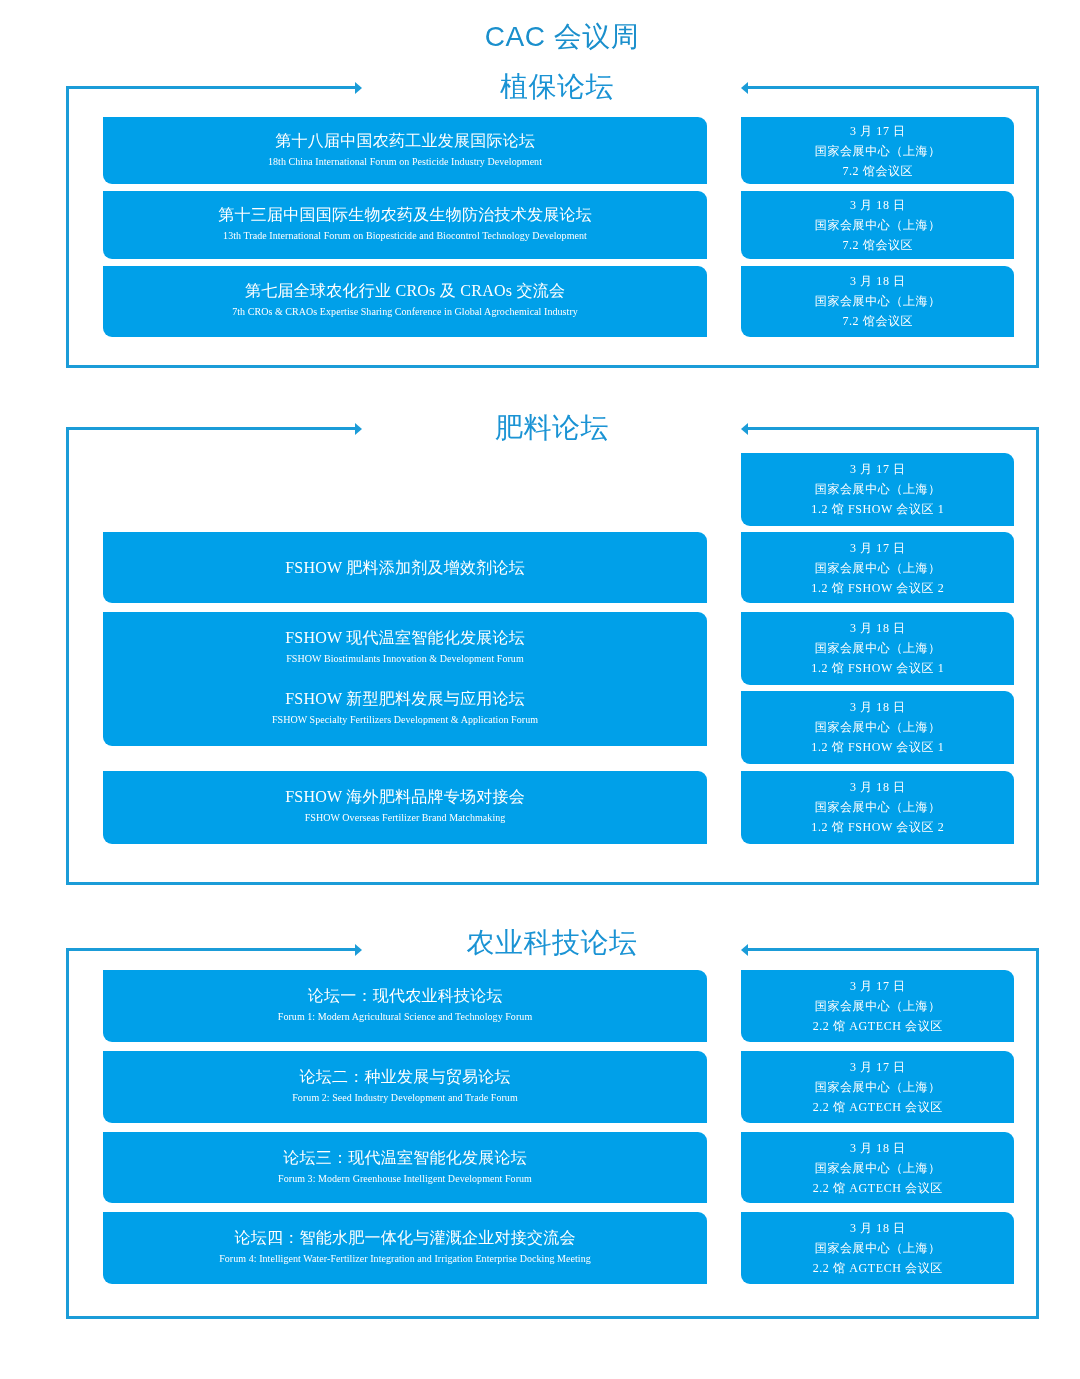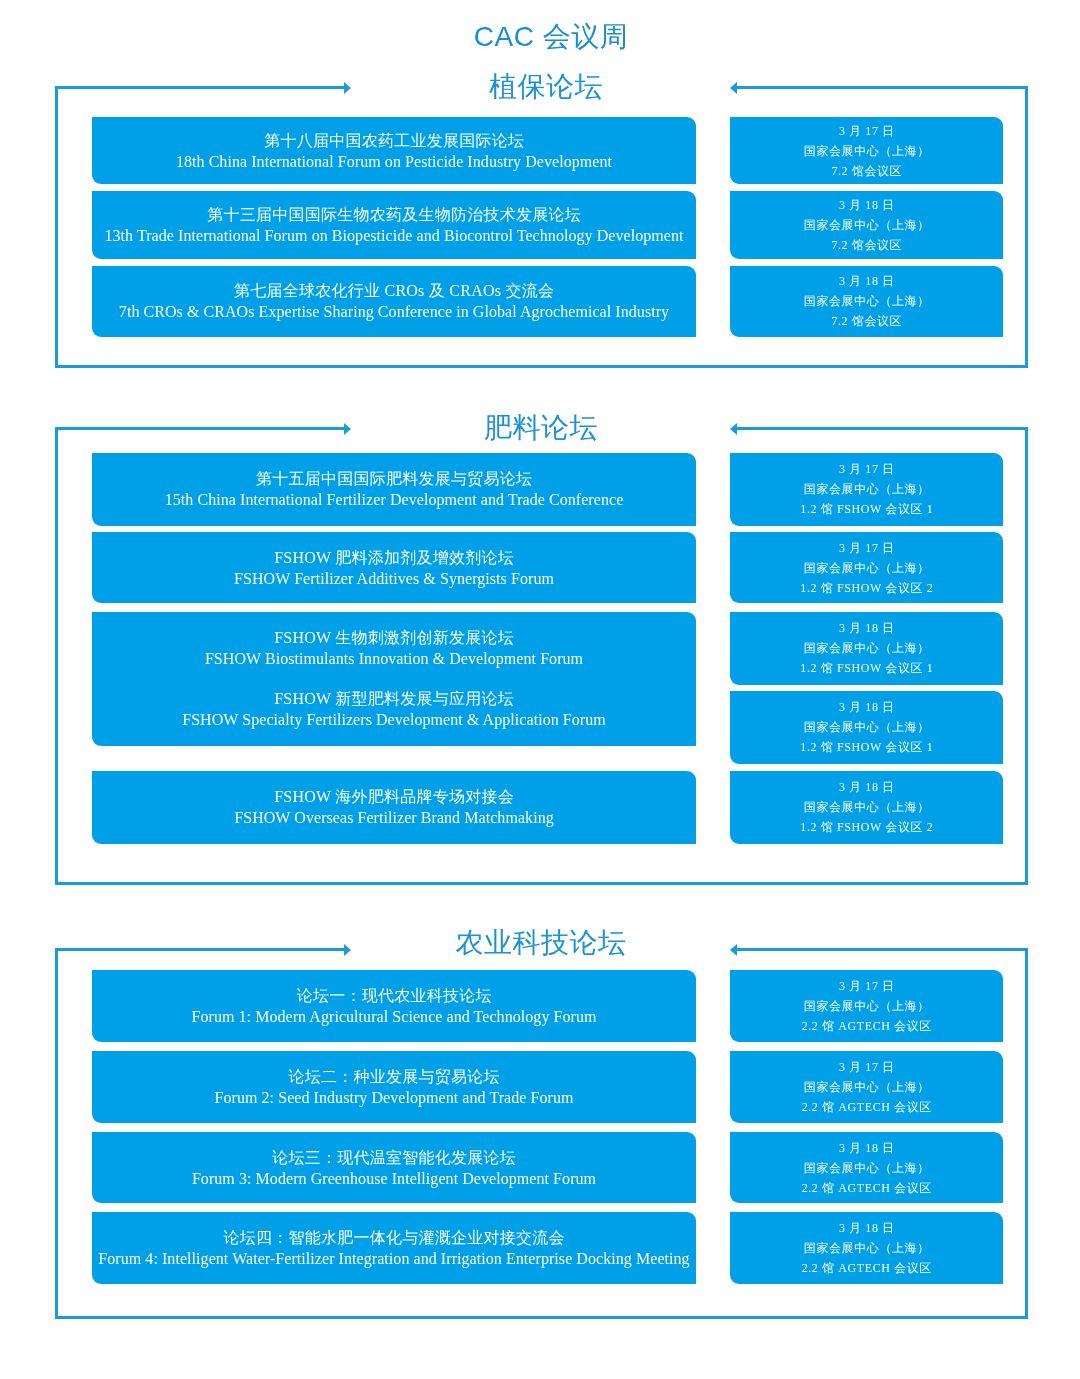--- a/index.html
+++ b/index.html
@@ -1,36 +1,36 @@
 <!DOCTYPE html>
 <html><head>
 <meta charset="utf-8">
 <title>CAC</title>
 <style>
   html,body{margin:0;padding:0;background:#ffffff;}
   body{width:1080px;height:1379px;overflow:hidden;}
-  .page{position:relative;width:915px;height:1379px;background:#fff;}
+  .page{position:relative;width:915px;height:1379px;background:#fff;margin-left:11px;}
   .main-title{position:absolute;left:11px;width:1080px;text-align:center;top:21px;
      font-family:"Liberation Sans",sans-serif;font-weight:500;
      color:#1a8fcc;font-size:28px;letter-spacing:0.5px;line-height:32px;}
   .section{position:absolute;left:0;top:0;width:1080px;height:1379px;}
   .fr-v{position:absolute;width:3px;background:#1b9cd8;}
   .fr-h{position:absolute;height:3px;background:#1b9cd8;}
   .arrow-r{position:absolute;width:0;height:0;border-left:7px solid #1b9cd8;
      border-top:6px solid transparent;border-bottom:6px solid transparent;}
   .arrow-l{position:absolute;width:0;height:0;border-right:7px solid #1b9cd8;
      border-top:6px solid transparent;border-bottom:6px solid transparent;}
   .sec-title{position:absolute;left:0;width:1080px;text-align:center;
      font-family:"Liberation Sans",sans-serif;font-weight:500;
      color:#1a93d4;font-size:28px;letter-spacing:0.5px;line-height:32px;}
   .rowbox,.datebox{position:absolute;background:#00a0e9;border-radius:0 9px 0 9px;color:#ffffff;
      display:flex;flex-direction:column;align-items:center;justify-content:center;
      white-space:nowrap;overflow:hidden;}
   .cn{font-family:"Liberation Serif","Liberation Sans",serif;font-size:16px;line-height:21px;letter-spacing:0.25px;text-indent:0.25px;}
-  .en{font-family:"Liberation Serif",serif;font-size:16px;line-height:21px;letter-spacing:0.06px;}
+  .en{font-family:"Liberation Serif",serif;font-size:10px;line-height:21px;letter-spacing:0.06px;}
   .dl{font-family:"Liberation Serif",serif;font-size:12px;line-height:20px;letter-spacing:0.6px;text-indent:0.6px;}
 </style>
 </head>
 <body>
 
 <div class="page">
   <div class="main-title">CAC 会议周</div>
 <div class="section">
   <div class="fr-v" style="left:55px;top:86px;height:282px"></div>
   <div class="fr-v" style="left:1025px;top:86px;height:282px"></div>
@@ -70,40 +70,35 @@
 </div>
 <div class="section">
   <div class="fr-v" style="left:55px;top:427px;height:458px"></div>
   <div class="fr-v" style="left:1025px;top:427px;height:458px"></div>
   <div class="fr-h" style="left:55px;top:882px;width:973px"></div>
   <div class="fr-h" style="left:55px;top:427px;width:289px"></div>
   <div class="fr-h" style="left:737px;top:427px;width:291px"></div>
   <div class="arrow-r" style="left:344px;top:422.5px"></div>
   <div class="arrow-l" style="left:730px;top:422.5px"></div>
   <div class="sec-title" style="top:412px;left:1px">肥料论坛</div>
-  <div class="rowbox" style="left:92px;top:453.3px;width:604px;height:72.4px">
-    <div class="cn">第十五届中国国际肥料发展与贸易论坛</div>
-    <div class="en">15th China International Fertilizer Development and Trade Conference</div>
-  </div>
   <div class="datebox" style="left:730px;top:453.3px;width:273px;height:72.4px">
     <div class="dl">3 月 17 日</div>
     <div class="dl">国家会展中心（上海）</div>
     <div class="dl">1.2 馆 FSHOW 会议区 1</div>
   </div>
   <div class="rowbox" style="left:92px;top:531.6px;width:604px;height:71.9px">
     <div class="cn">FSHOW 肥料添加剂及增效剂论坛</div>
-    <div class="en">FSHOW Fertilizer Additives &amp; Synergists Forum</div>
   </div>
   <div class="datebox" style="left:730px;top:531.6px;width:273px;height:71.9px">
     <div class="dl">3 月 17 日</div>
     <div class="dl">国家会展中心（上海）</div>
     <div class="dl">1.2 馆 FSHOW 会议区 2</div>
   </div>
   <div class="rowbox" style="left:92px;top:612.2px;width:604px;height:72.5px">
-    <div class="cn">FSHOW 生物刺激剂创新发展论坛</div>
+    <div class="cn">FSHOW 现代温室智能化发展论坛</div>
     <div class="en">FSHOW Biostimulants Innovation &amp; Development Forum</div>
   </div>
   <div class="datebox" style="left:730px;top:612.2px;width:273px;height:72.5px">
     <div class="dl">3 月 18 日</div>
     <div class="dl">国家会展中心（上海）</div>
     <div class="dl">1.2 馆 FSHOW 会议区 1</div>
   </div>
   <div class="rowbox" style="left:92px;top:673px;width:604px;height:72.9px">
     <div class="cn">FSHOW 新型肥料发展与应用论坛</div>
     <div class="en">FSHOW Specialty Fertilizers Development &amp; Application Forum</div>

